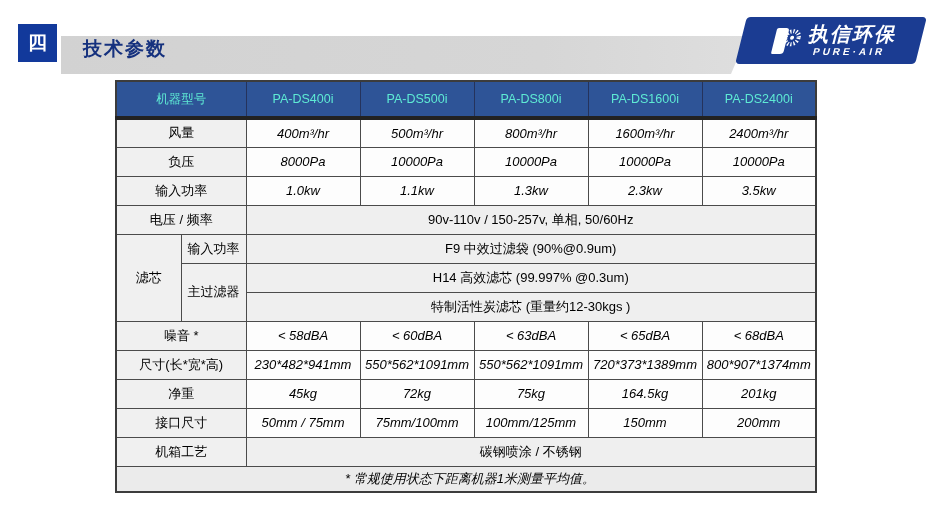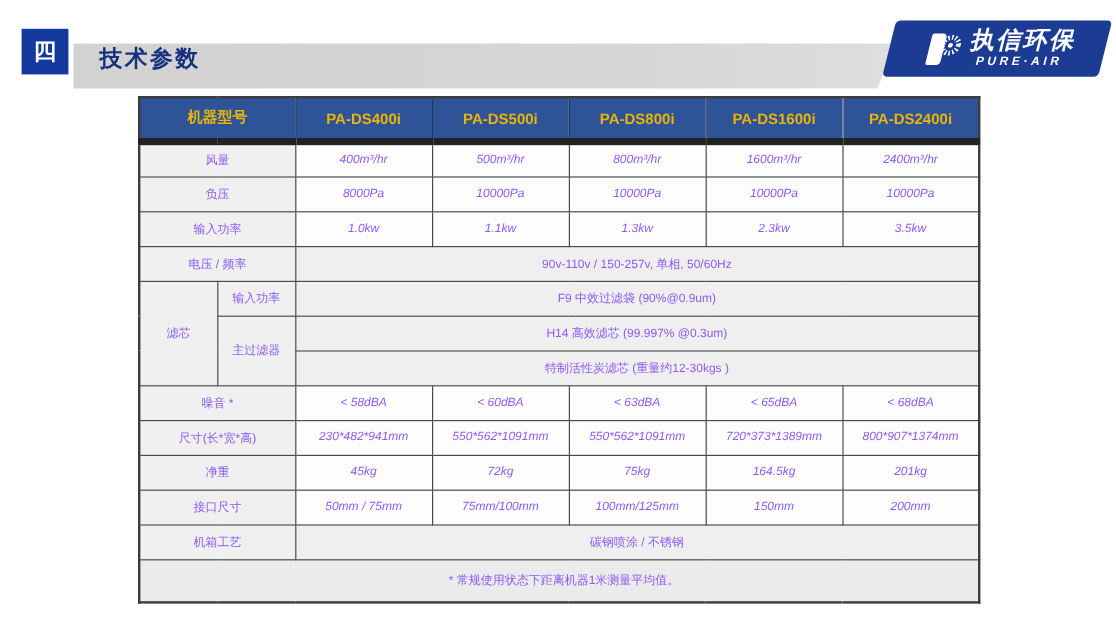--- a/index.html
+++ b/index.html
@@ -23,31 +23,31 @@
     display:flex; align-items:center; justify-content:center; gap:6px; }
   .logo-inner { display:flex; align-items:center; gap:6px; }
   .logo-text { display:flex; flex-direction:column; align-items:center; line-height:1; }
   .logo-cn { color:#fff; font-size:20px; font-weight:bold; letter-spacing:2px; }
   .logo-en { color:#fff; font-size:10px; font-weight:bold; letter-spacing:3px; margin-top:3px; }
 
   
   table.spec { position:absolute; left:115px; top:80px; width:700px;
     border-collapse:collapse; table-layout:fixed;
     border:2px solid #3c3c3c; }
-  table.spec td, table.spec th { border:1px solid #4b4b4b; font-size:10px;
-    color:#8b5cf6; text-align:center; vertical-align:middle; overflow:hidden; }
-  tr.head th { background:#2e5497; color:#eab308; font-weight:bold; font-size:12.5px;
-    height:37px; border-bottom:6px solid #f97316; border-color:#25335c; border-bottom-color:#222; }
+  table.spec td, table.spec th { border:1px solid #4b4b4b; font-size:13px;
+    color:#000000; text-align:center; vertical-align:middle; overflow:hidden; }
+  tr.head th { background:#2e5497; color:#5eead4; font-weight:normal; font-size:12.5px;
+    height:37px; border-bottom:4px solid #f97316; border-color:#25335c; border-bottom-color:#222; }
   tr.body-row { height:29px; }
   td.lbl { background:#f0f0f0; }
   td.val { background:#fdfdfd;font-style:italic; }
   td.span-val { background:#efefef; }
   td.left-val { text-align:left; padding-left:0; }
   td.footnote { background:#ebebeb; text-align:left; padding-left:8px;
-    font-size:11.5px; height:36px; }
+    font-size:11.5px; height:26px;font-style:italic; }
 </style>
 </head>
 <body>
 
 <div class="page">
 
   <div class="num-box">
     <span>四</span>
   </div>
   <div class="title-bar">

